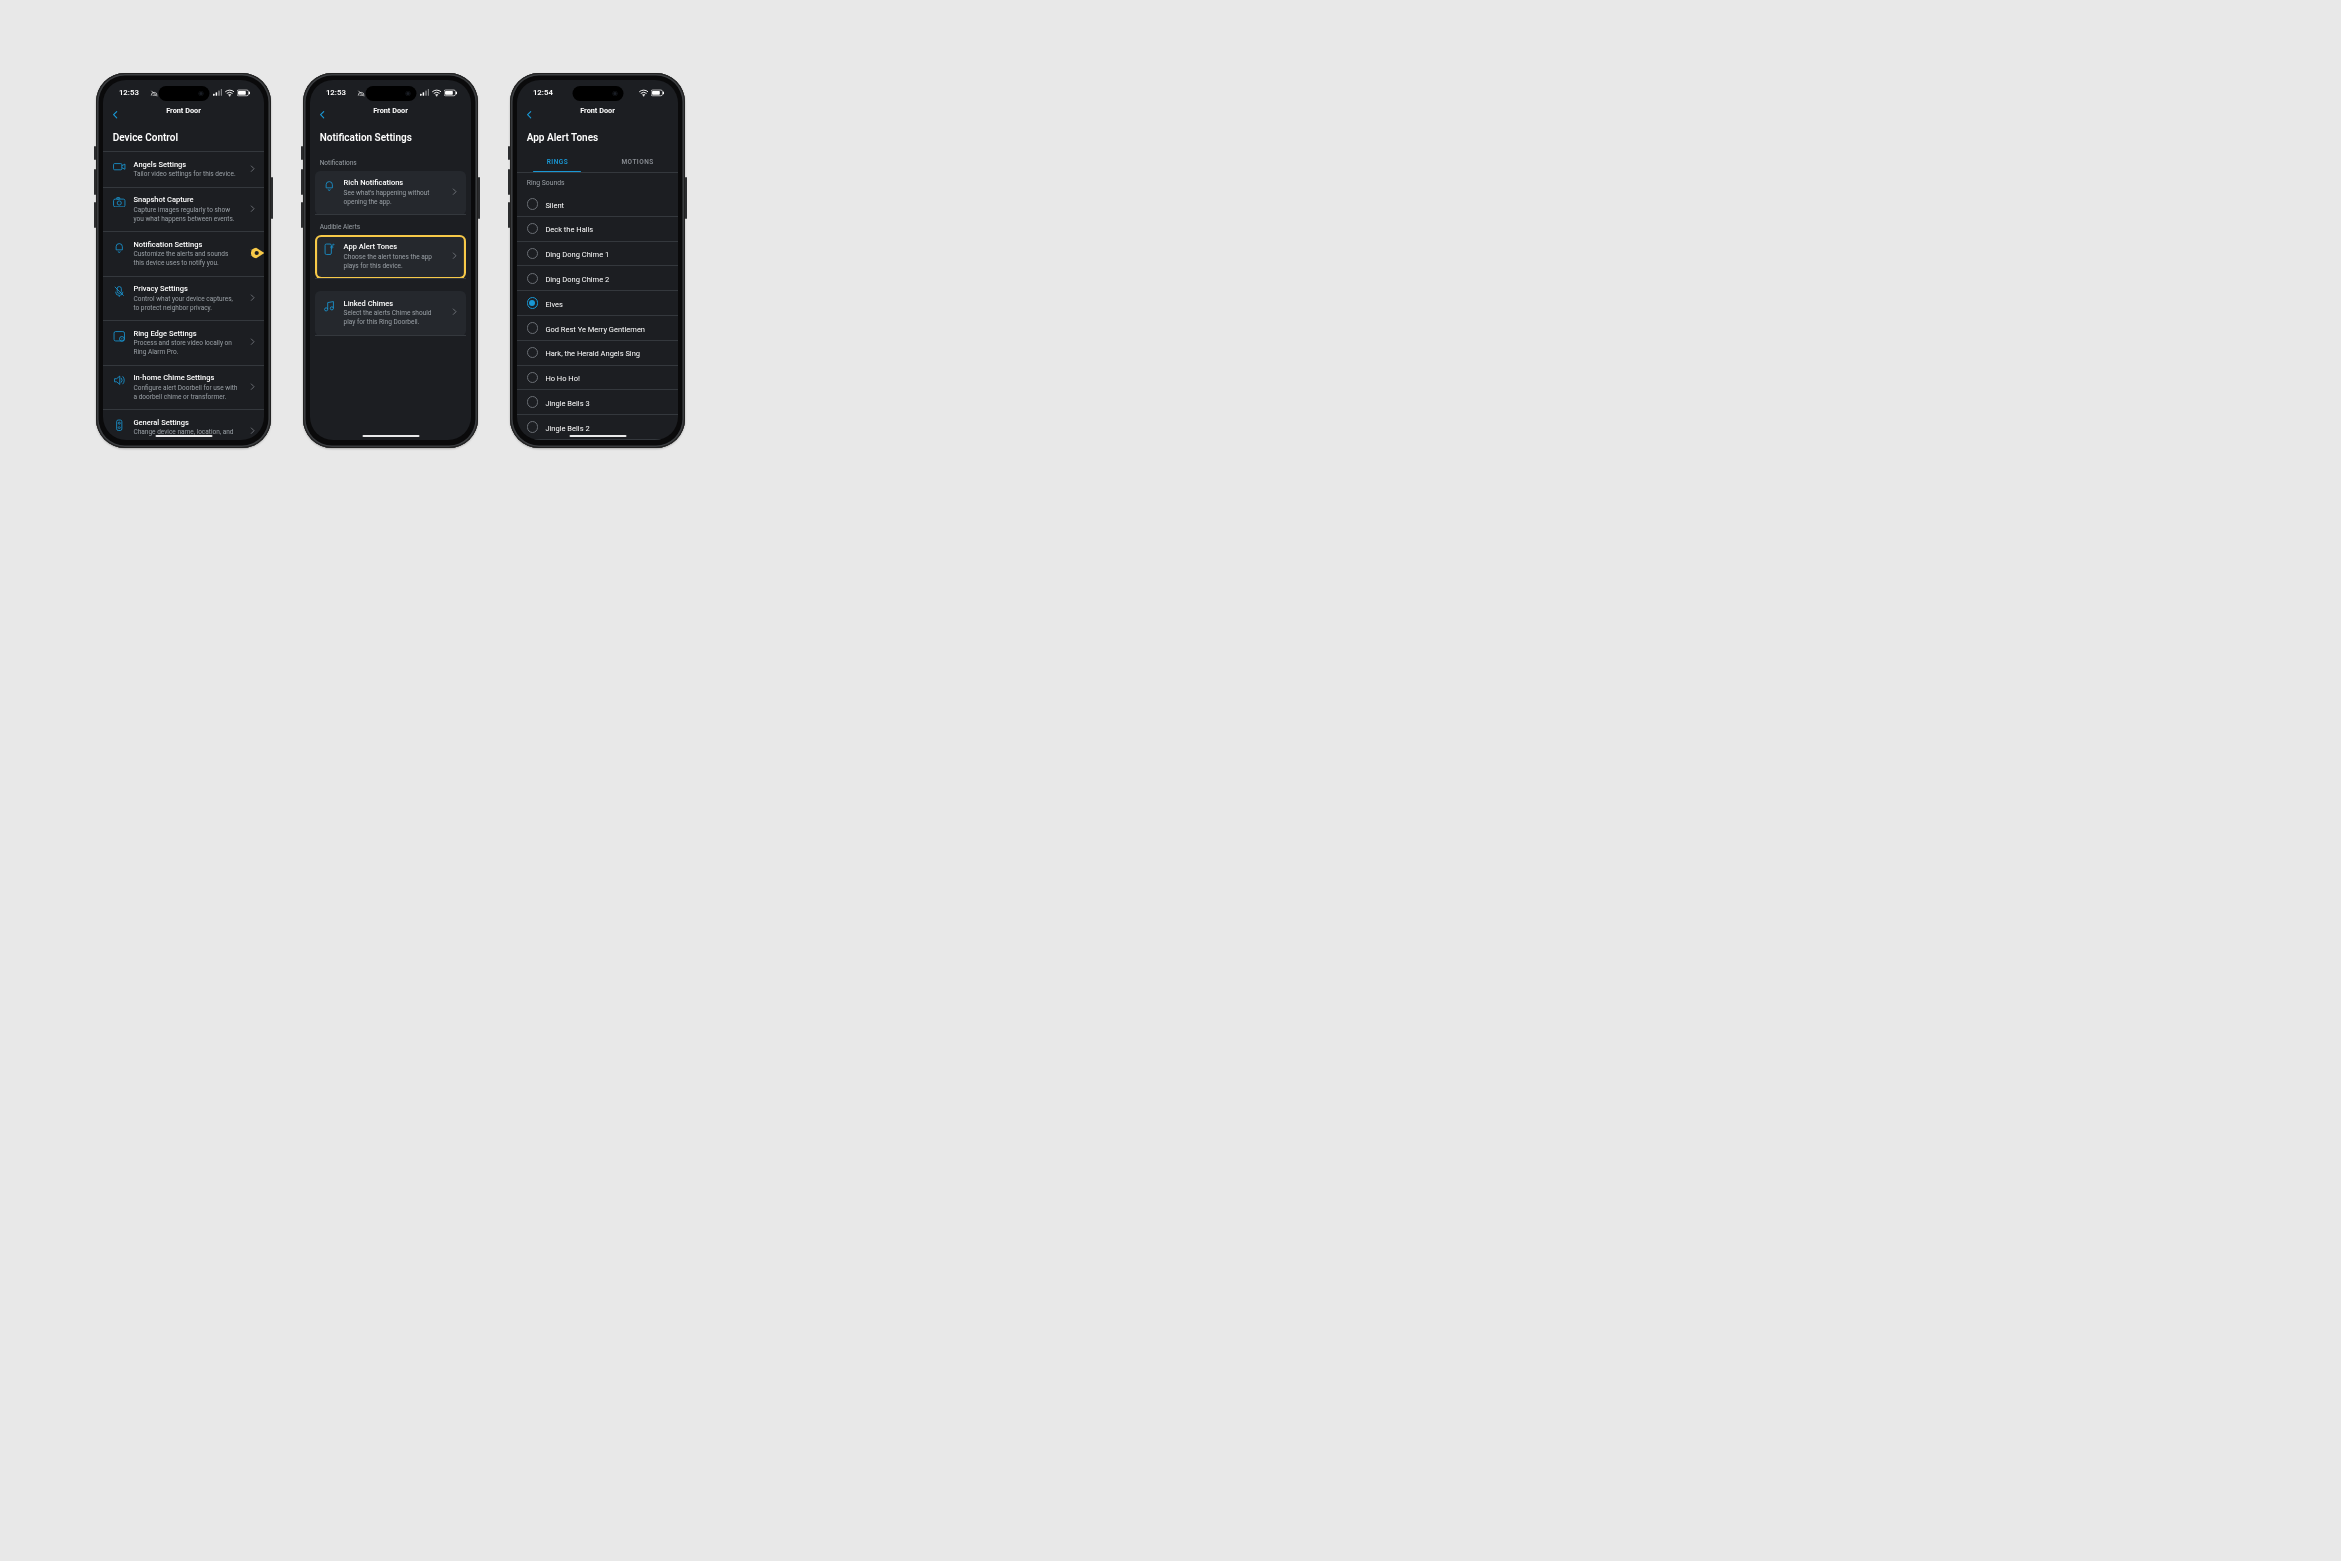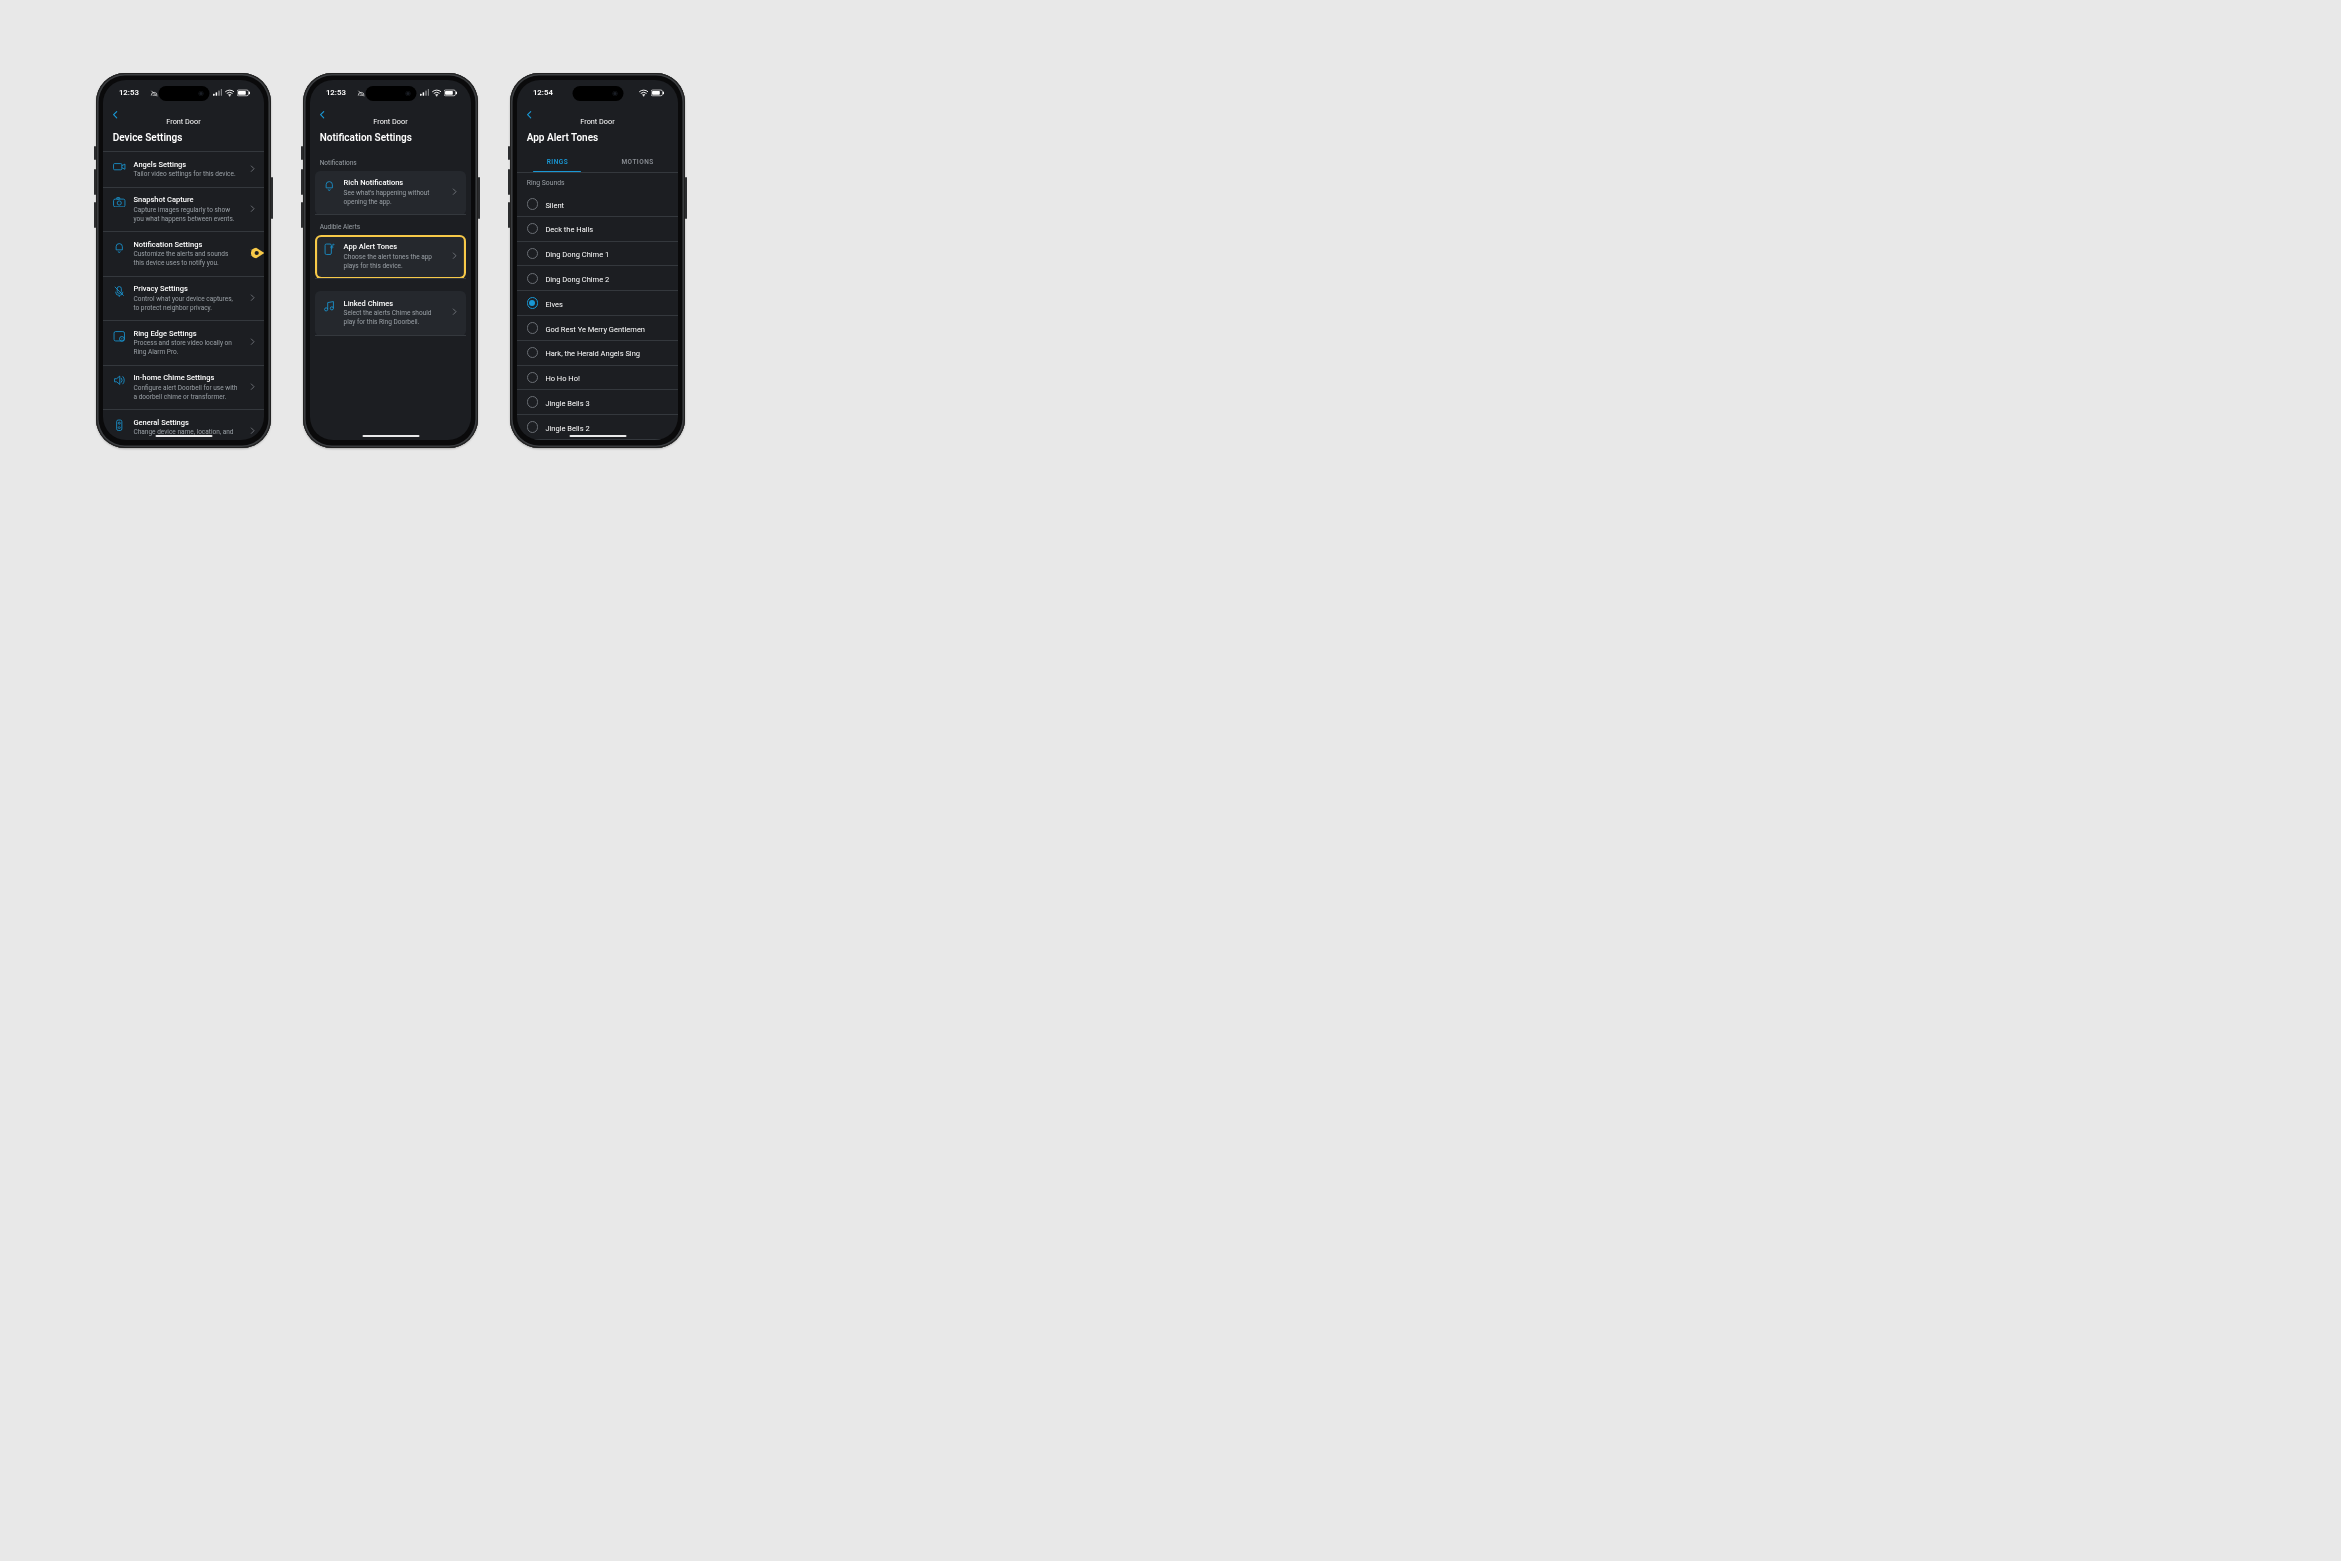--- a/index.html
+++ b/index.html
@@ -52,22 +52,22 @@
 
   .status{
     height:26px;display:flex;align-items:center;justify-content:space-between;
     padding:0 13.5px 0 15.6px;font-size:7.8px;font-weight:600;
   }
   .status .left{display:flex;align-items:center;gap:11px;}
   .status .right{display:flex;align-items:center;gap:2.6px;}
   .status svg{display:block;}
 
   .titlebar{
-    position:relative;height:20px;display:flex;align-items:flex-end;justify-content:center;
-    font-size:7.3px;font-weight:400;
+    position:relative;height:20px;display:flex;align-items:flex-start;justify-content:center;
+    font-size:7.3px;font-weight:700;
   }
   .back{position:absolute;left:7.3px;top:4.2px;}
 
   .content{position:absolute;top:46px;left:0;right:0;bottom:0;overflow:hidden;}
   .pagetitle{font-size:10px;font-weight:600;padding:6.2px 9.4px 8.3px;}
 
   .row{
     display:flex;align-items:flex-start;gap:7.3px;
     padding:7.3px 7.3px 7.3px 9.4px;position:relative;
     border-top:0.5px solid var(--divider);
@@ -215,21 +215,21 @@
       </div>
       <div class="titlebar">
         <span class="back">
           <svg width="8.3" height="9.4" viewBox="0 0 16 18" style="color:var(--accent)">
               <use href="#i-chevron-left"></use>
             </svg>
         </span>
         <span>Front Door</span>
       </div>
       <div class="content">
-        <div class="pagetitle">Device Settings</div>
+        <div class="pagetitle">Device Control</div>
 
         <div class="row">
           <span class="icon" style="color:var(--accent)">
               <svg width="12.5" height="11.4" viewBox="0 0 24 22">
                 <use href="#ic-video"></use>
               </svg>
             </span>
           <div class="body">
             <div class="label">Angels Settings</div>
             <div class="sub">Tailor video settings for this device.</div>

